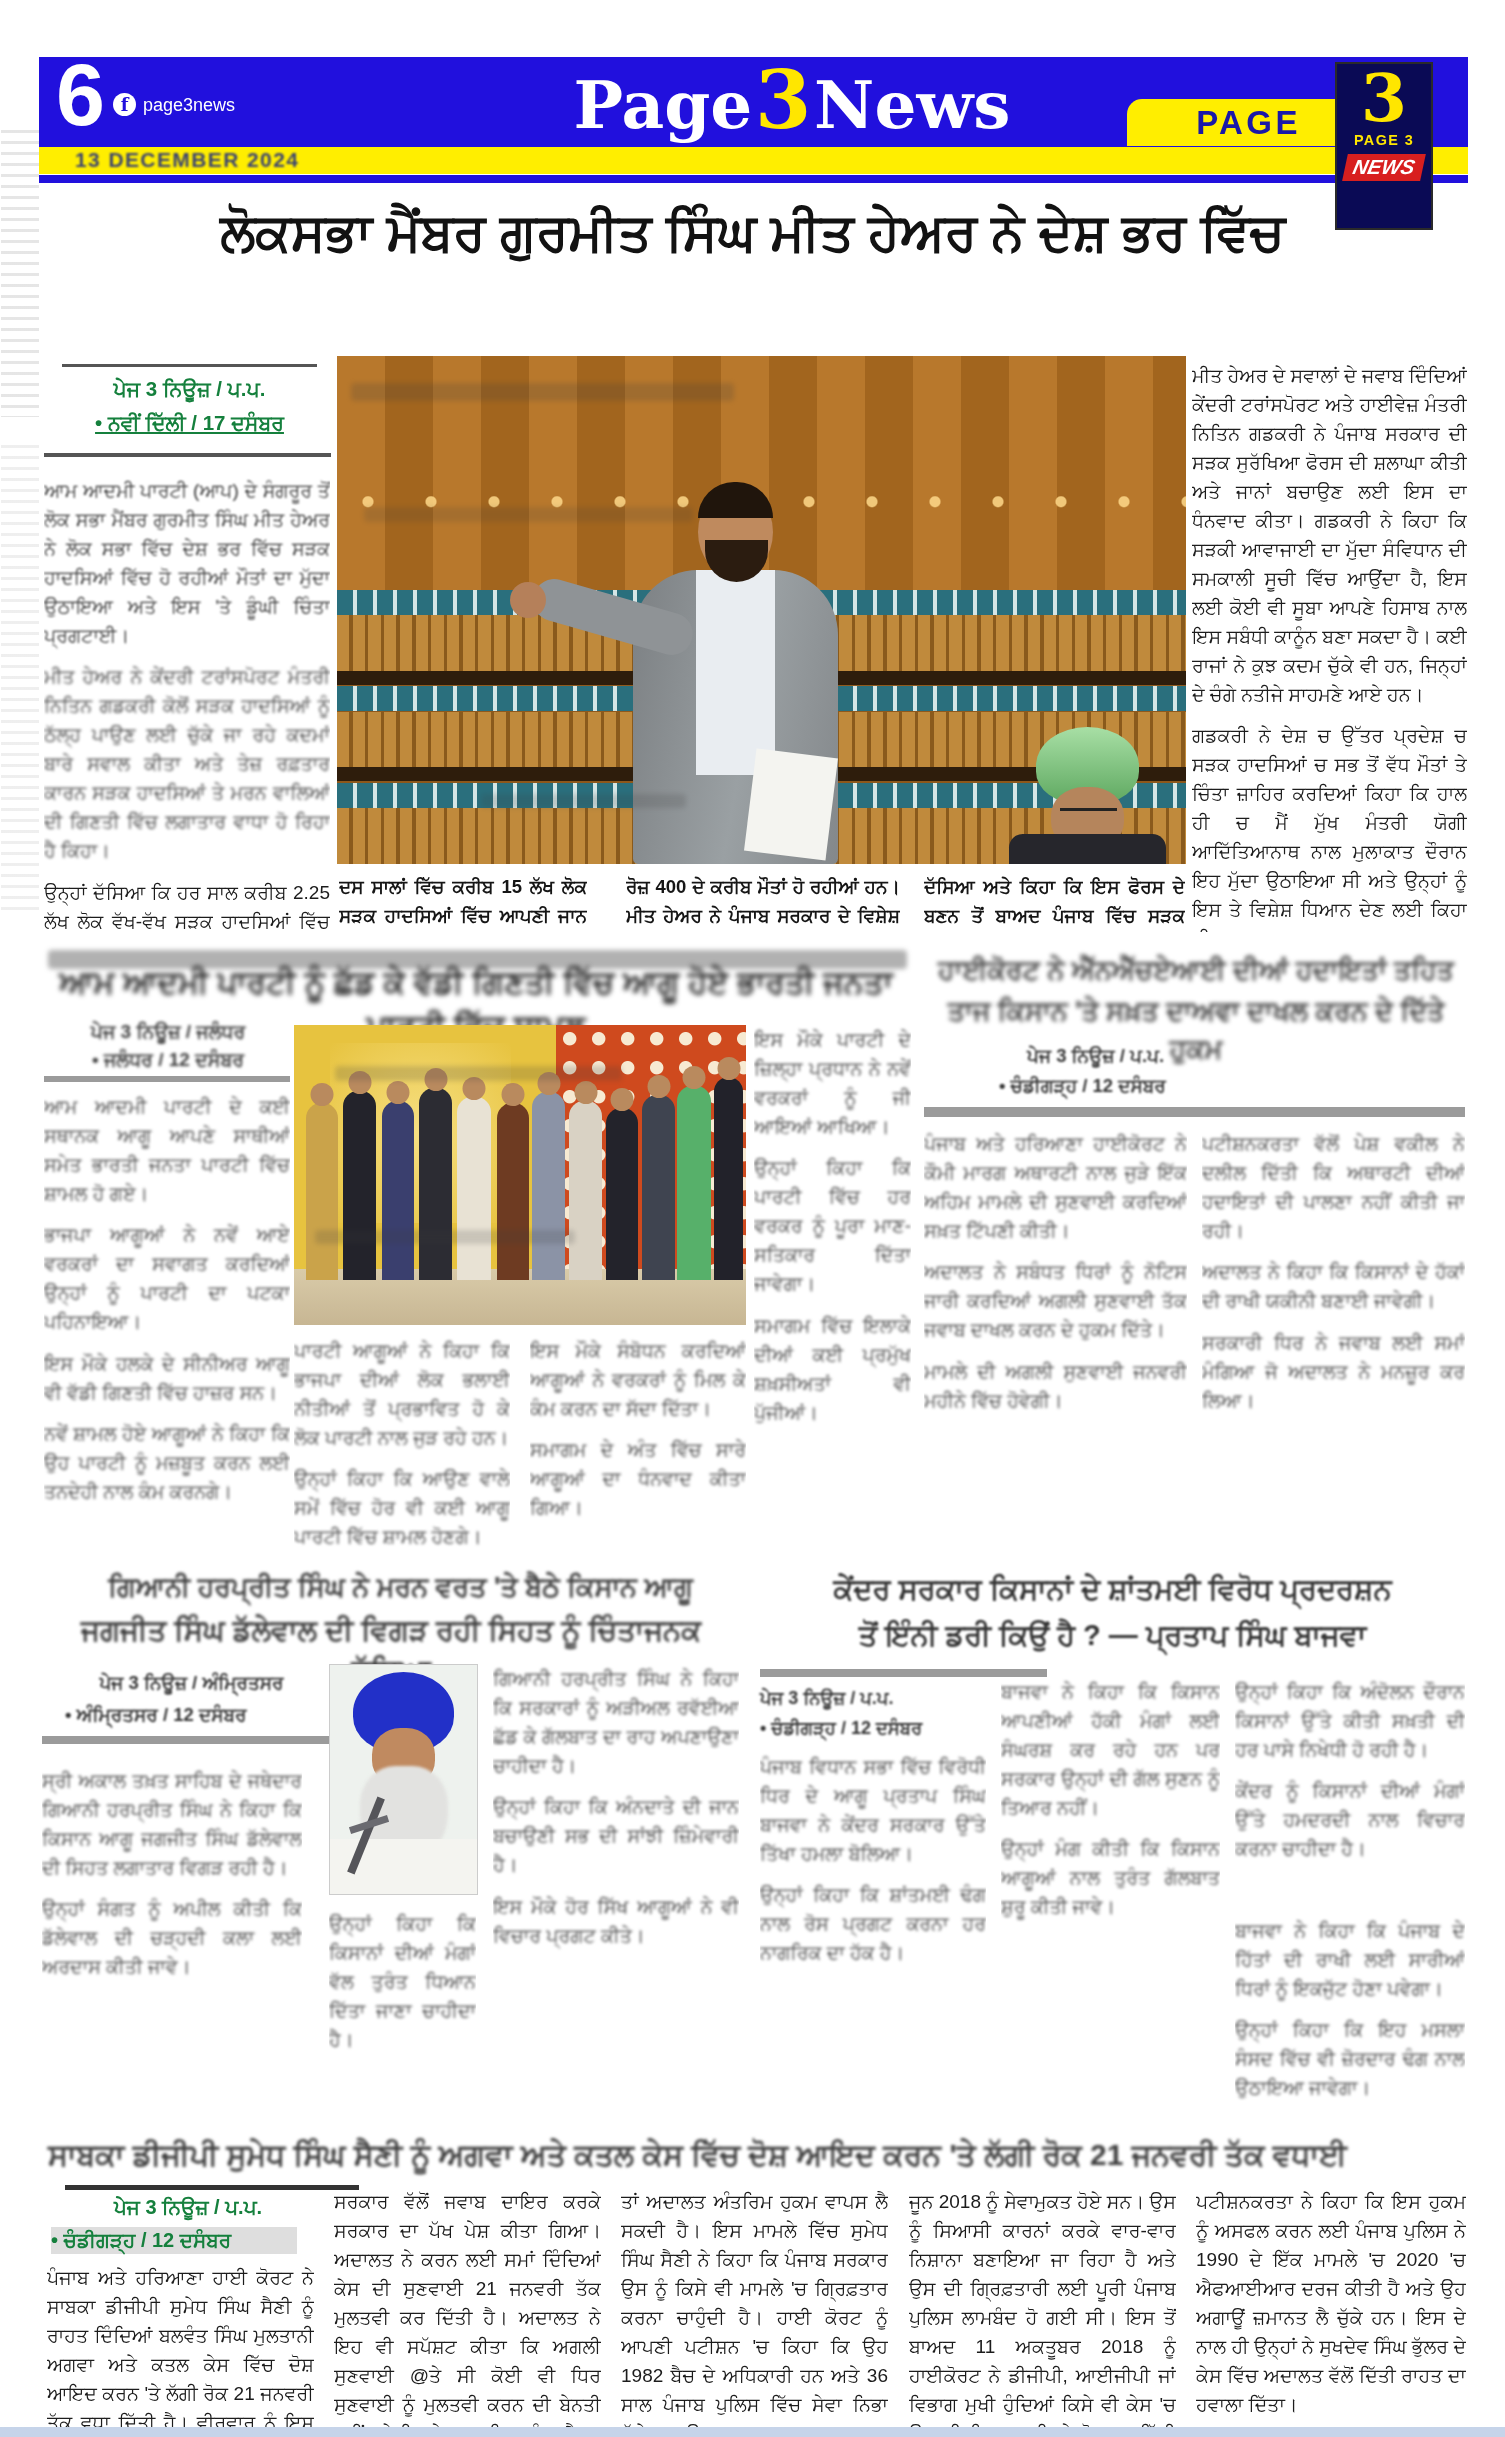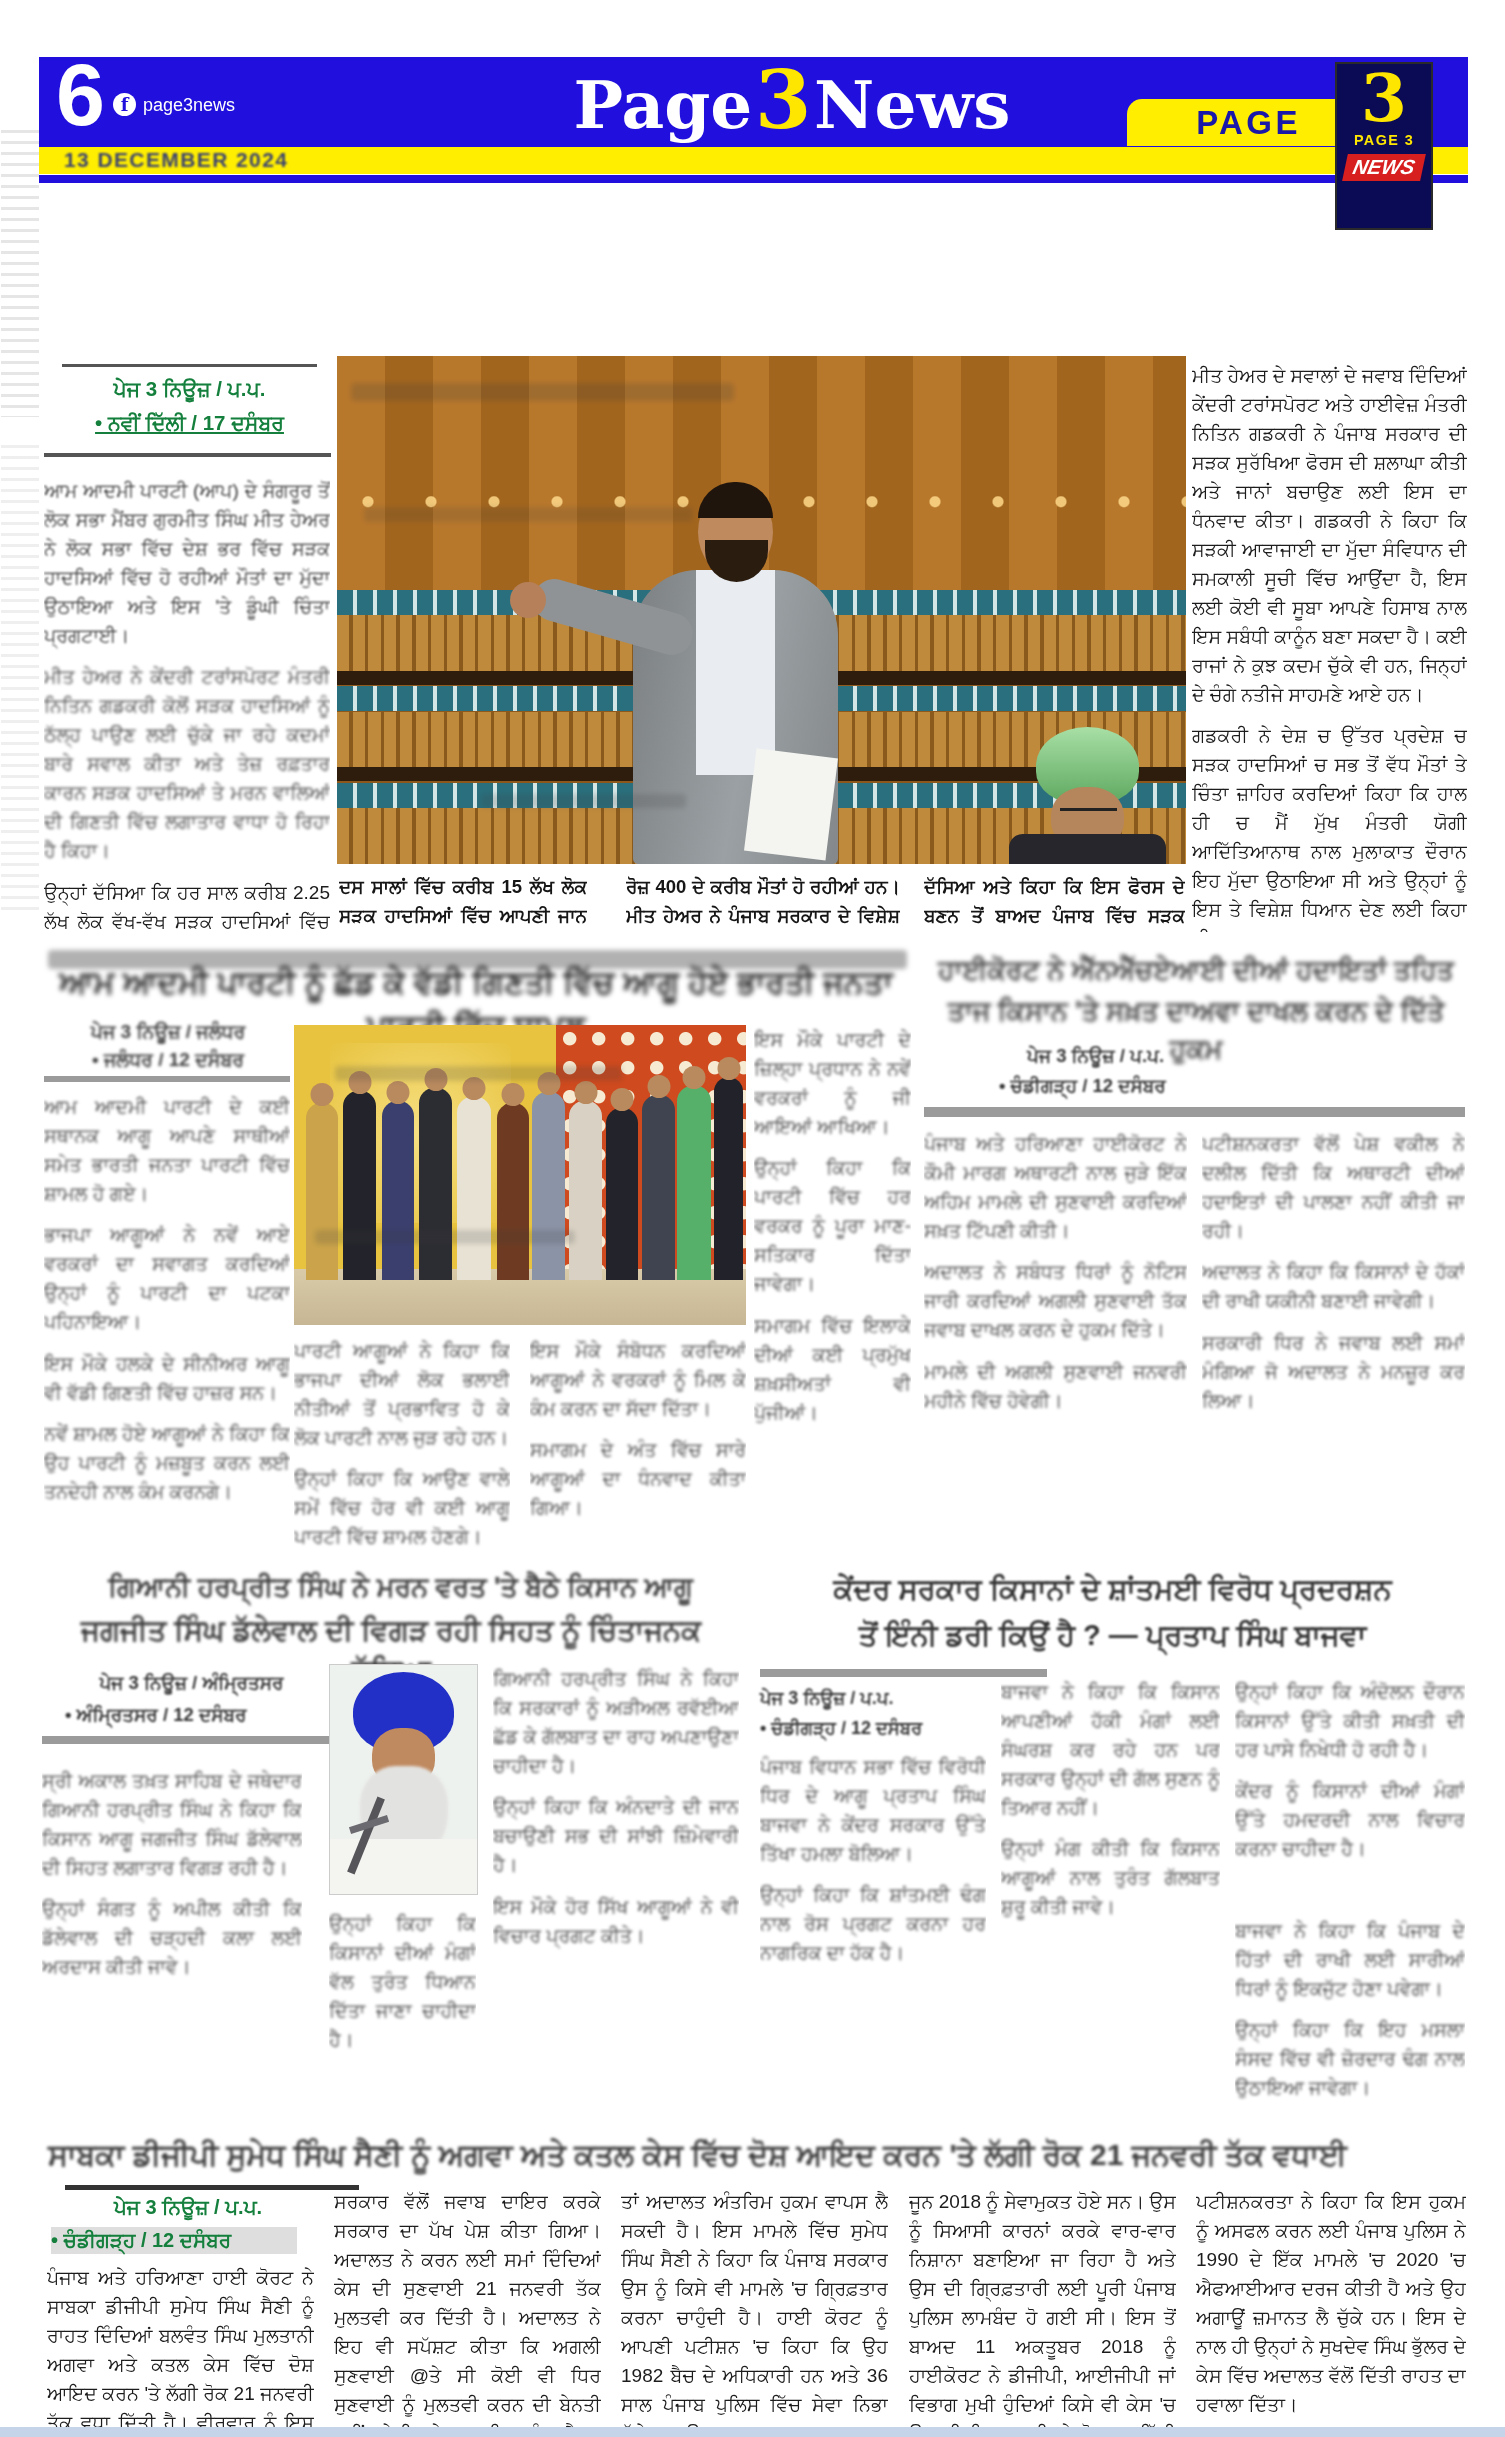--- a/index.html
+++ b/index.html
@@ -75,30 +75,31 @@
     <div class="abs" style="left:74px;top:63px;font-size:20px;font-weight:700;color:#ffffff;margin-top:39px;">www.page3newsthai.com</div>
 
     <div id="mast" class="abs" style="left:438px;top:-5.5px;width:630px;text-align:center;font-size:66px;">
       <span>Page</span><span class="three"><span class="flag"></span><span>3</span></span><span>News</span>
     </div>
 
     <div id="india" class="abs" style="left:1088px;top:42px;width:243px;height:47px;font-size:33px;">PAGE</div>
   </div>
 
   <div class="abs" style="left:39px;top:147px;width:1429px;height:27px;background:#ffee00;">
-    <div class="abs" style="left:25px;top:1.4px;font-size:21px;font-weight:800;color:#3c4470;letter-spacing:1.4px;filter:blur(0.8px);">13 DECEMBER 2024</div>
+    <div class="abs" style="left:36px;top:1.4px;font-size:21px;font-weight:800;color:#3c4470;letter-spacing:1.4px;filter:blur(0.8px);">13 DECEMBER 2024</div>
   </div>
   <div class="abs" style="left:39px;top:175px;width:1429px;height:8.2px;background:#2110dd;"></div>
 
   <div id="p3box" class="abs" style="left:1335px;top:62px;width:94px;height:164px;">
     <div class="b3">3</div>
     <div class="pg">PAGE 3</div>
     <div class="nw">NEWS</div>
   </div>
 
+  <div class="abs headline hl-center sharp" style="left:44px;top:193px;width:1417px;font-size:52px;line-height:79px;">ਲੋਕਸਭਾ ਮੈਂਬਰ ਗੁਰਮੀਤ ਸਿੰਘ ਮੀਤ ਹੇਅਰ ਨੇ ਦੇਸ਼ ਭਰ ਵਿੱਚ</div>
 
   <div class="abs rule" style="left:62px;top:364px;width:255px;height:3.4px;"></div>
   <div class="abs byline sharp" style="left:62px;top:375px;width:255px;">ਪੇਜ 3 ਨਿਊਜ਼ / ਪ.ਪ.</div>
   <div class="abs byline sharp" style="left:62px;top:409px;width:255px;text-decoration:underline;">• ਨਵੀਂ ਦਿੱਲੀ / 17 ਦਸੰਬਰ</div>
   <div class="abs rule" style="left:44px;top:453px;width:287px;height:4.1px;"></div>
 
   <div class="abs col" style="left:44px;top:476px;width:286px;height:455px;">
     <p class="para soft">ਆਮ ਆਦਮੀ ਪਾਰਟੀ (ਆਪ) ਦੇ ਸੰਗਰੂਰ ਤੋਂ ਲੋਕ ਸਭਾ ਮੈਂਬਰ ਗੁਰਮੀਤ ਸਿੰਘ ਮੀਤ ਹੇਅਰ ਨੇ ਲੋਕ ਸਭਾ ਵਿੱਚ ਦੇਸ਼ ਭਰ ਵਿੱਚ ਸੜਕ ਹਾਦਸਿਆਂ ਵਿੱਚ ਹੋ ਰਹੀਆਂ ਮੌਤਾਂ ਦਾ ਮੁੱਦਾ ਉਠਾਇਆ ਅਤੇ ਇਸ 'ਤੇ ਡੂੰਘੀ ਚਿੰਤਾ ਪ੍ਰਗਟਾਈ।</p>
     <p class="para fuzz">ਮੀਤ ਹੇਅਰ ਨੇ ਕੇਂਦਰੀ ਟਰਾਂਸਪੋਰਟ ਮੰਤਰੀ ਨਿਤਿਨ ਗਡਕਰੀ ਕੋਲੋਂ ਸੜਕ ਹਾਦਸਿਆਂ ਨੂੰ ਠੱਲ੍ਹ ਪਾਉਣ ਲਈ ਚੁੱਕੇ ਜਾ ਰਹੇ ਕਦਮਾਂ ਬਾਰੇ ਸਵਾਲ ਕੀਤਾ ਅਤੇ ਤੇਜ਼ ਰਫ਼ਤਾਰ ਕਾਰਨ ਸੜਕ ਹਾਦਸਿਆਂ ਤੇ ਮਰਨ ਵਾਲਿਆਂ ਦੀ ਗਿਣਤੀ ਵਿੱਚ ਲਗਾਤਾਰ ਵਾਧਾ ਹੋ ਰਿਹਾ ਹੈ ਕਿਹਾ।</p>
     <p class="para sharp">ਉਨ੍ਹਾਂ ਦੱਸਿਆ ਕਿ ਹਰ ਸਾਲ ਕਰੀਬ 2.25 ਲੱਖ ਲੋਕ ਵੱਖ-ਵੱਖ ਸੜਕ ਹਾਦਸਿਆਂ ਵਿੱਚ ਜਾਨ ਗੁਆ ਜਾਂਦੇ ਹਨ। ਪਿਛਲੇ</p>

